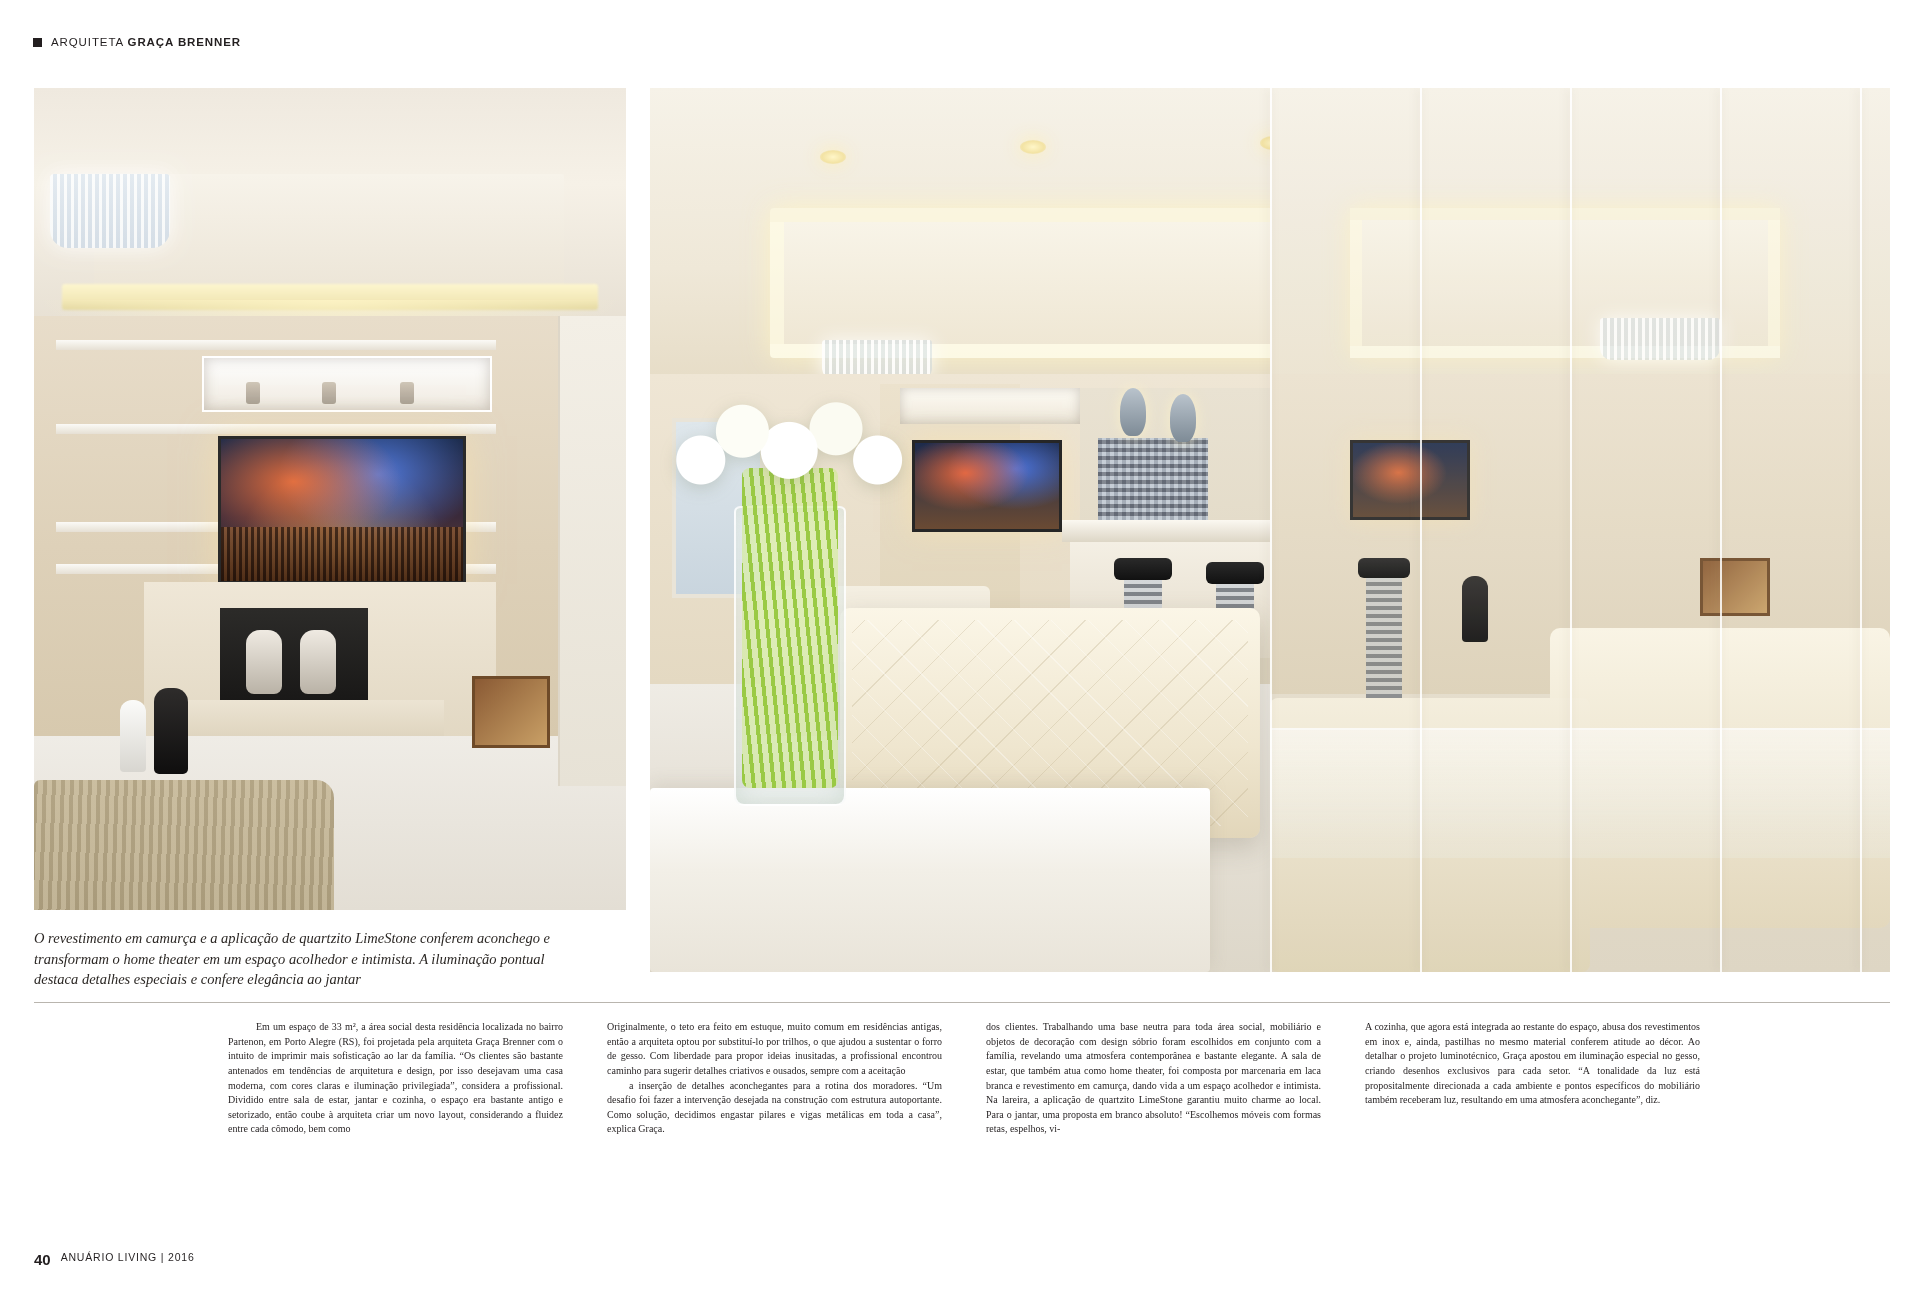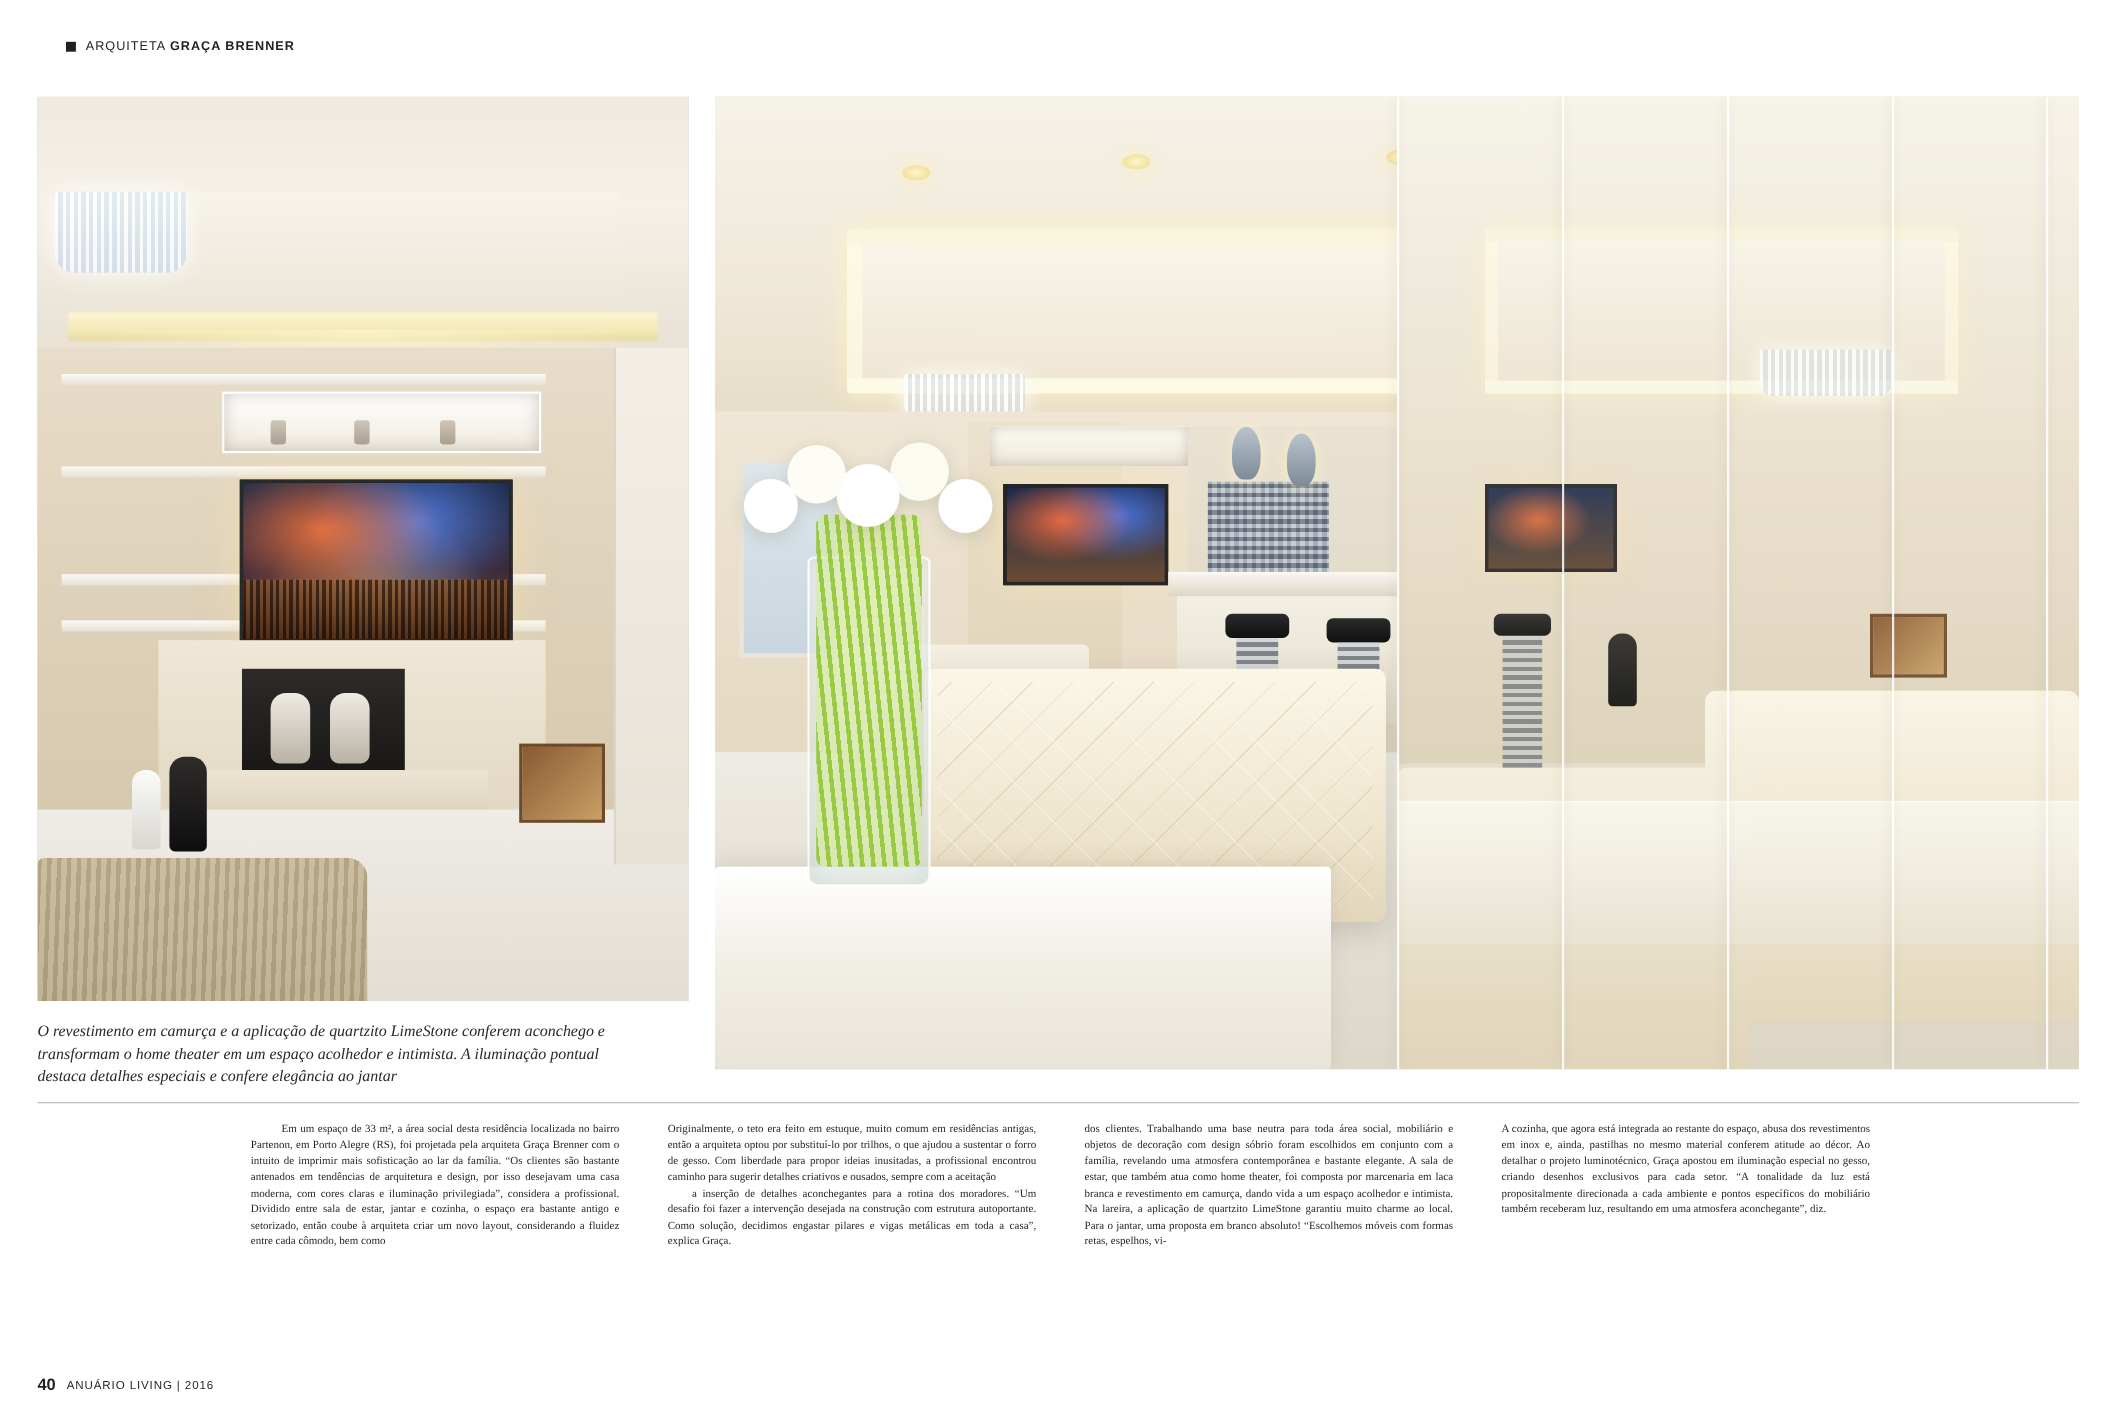--- a/index.html
+++ b/index.html
@@ -16,21 +16,21 @@
   .page {
     position: relative;
     width: 1920px; height: 1294px;
     background: #ffffff;
     padding: 0;
   }
 
   
   .header {
     position: absolute;
-    left: 60px; top: 36px;
+    left: 33px; top: 36px;
     display: flex; align-items: center; gap: 9px;
   }
   .header .sq {
     width: 9px; height: 9px;
     background: #231f20;
     display: inline-block;
   }
   .header .label {
     font-family: "Liberation Sans", sans-serif;
     font-size: 11.5px;
@@ -433,21 +433,21 @@
     color: #231f20;
   }
   .col p { margin: 0; }
   .col p + p { text-indent: 22px; }
   .col p:first-child.indent { text-indent: 28px; }
 
   
   .footer {
     position: absolute;
     left: 34px; bottom: 26px;
-    display: flex; align-items: center; gap: 10px;
+    display: flex; align-items: flex-start; gap: 10px;
     font-family: "Liberation Sans", sans-serif;
   }
   .footer .pg {
     font-size: 15px; font-weight: 700; color: #231f20;
   }
   .footer .ttl {
     font-size: 10.5px; letter-spacing: .8px; color: #231f20;
   }
 </style>
 </head>

